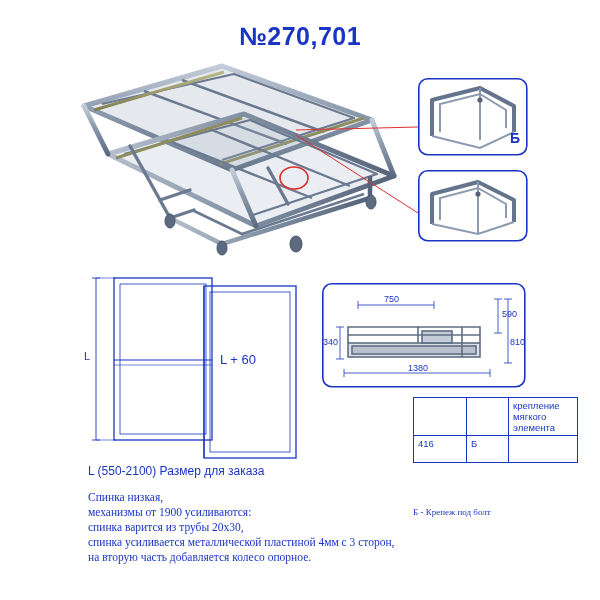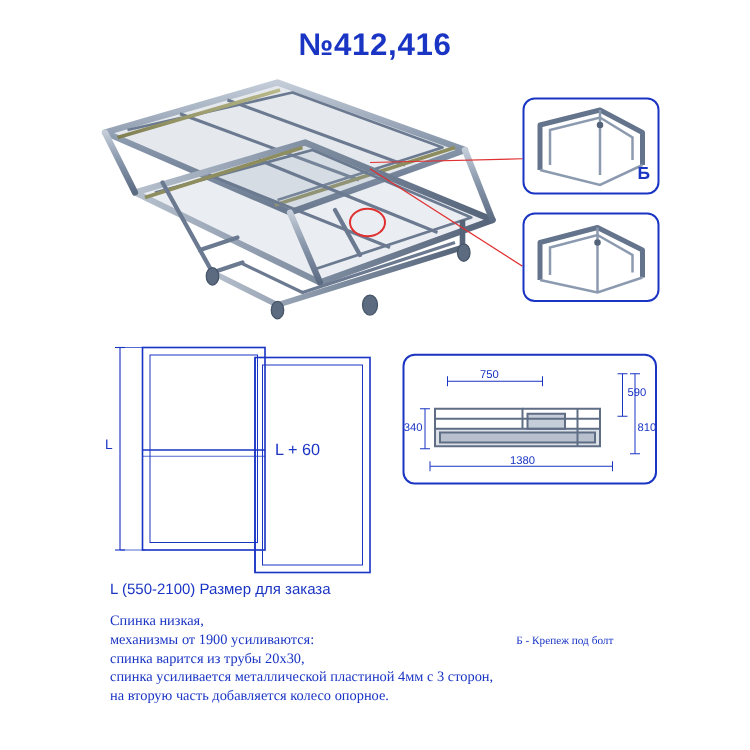--- a/index.html
+++ b/index.html
@@ -50,21 +50,21 @@
     position:absolute;left:413px;top:507px;
     font-size:9px;color:#1a35c4;font-family:Liberation Serif, serif;
   }
   .dim{font-size:9px;fill:#1a35c4;}
 </style>
 </head>
 <body>
 
 <div id="stage">
 
-  <div class="abs title">№412,416</div>
+  <div class="abs title">№270,701</div>
 
   <div class="abs" style="left:72px;top:58px;width:330px;height:200px;">
     <svg width="330" height="200" viewBox="0 0 330 200">
       <defs>
         <linearGradient id="gTube" x1="0" y1="0" x2="0" y2="1">
           <stop offset="0%" stop-color="#c3ccd8"></stop>
           <stop offset="45%" stop-color="#8b99ad"></stop>
           <stop offset="100%" stop-color="#5b6b82"></stop>
         </linearGradient>
         <linearGradient id="gTube2" x1="0" y1="0" x2="1" y2="0">
@@ -232,20 +232,30 @@
 
       <line x1="186" y1="16" x2="186" y2="80" stroke="#1a35c4" stroke-width="0.8"></line>
       <line x1="182" y1="16" x2="190" y2="16" stroke="#1a35c4" stroke-width="0.8"></line>
       <line x1="182" y1="80" x2="190" y2="80" stroke="#1a35c4" stroke-width="0.8"></line>
       <text class="dim" x="188" y="62">810</text>
     </svg>
   </div>
 
   <table class="tbl">
     <tbody>
+        <tr>
+      <td class="c1"></td>
+      <td class="c2"></td>
+      <td class="c3 hdrcell">крепление мягкого элемента</td>
+    </tr>
+    <tr class="tallrow">
+      <td class="c1">416</td>
+      <td class="c2">Б</td>
+      <td class="c3"></td>
+    </tr>
   </tbody>
     </table>
   <div class="tbl-note">Б - Крепеж под болт</div>
 
   <div class="abs note" style="left:88px;top:490px;width:470px;">
     <div>Спинка низкая,</div>
     <div>механизмы от 1900 усиливаются:</div>
     <div>спинка варится из трубы 20х30,</div>
     <div>спинка усиливается металлической пластиной 4мм с 3 сторон,</div>
     <div>на вторую часть добавляется колесо опорное.</div>

